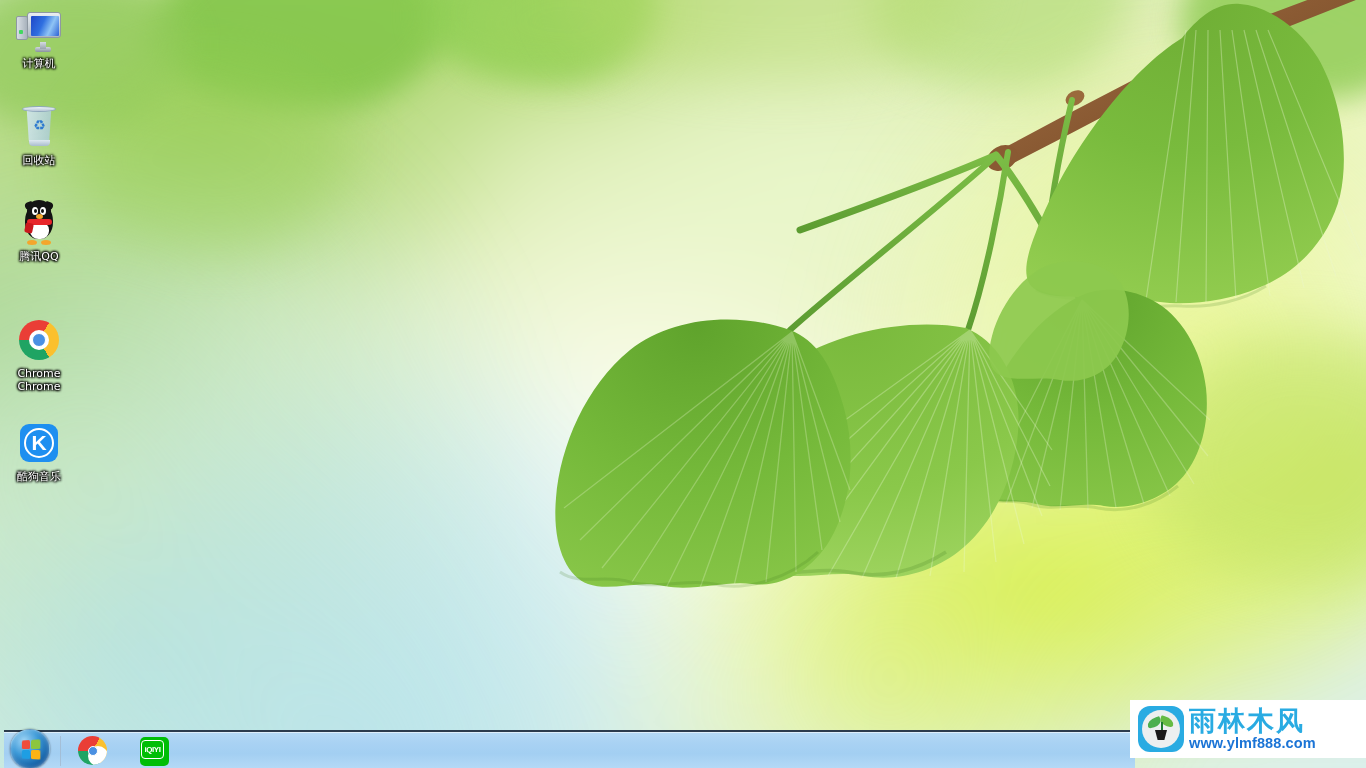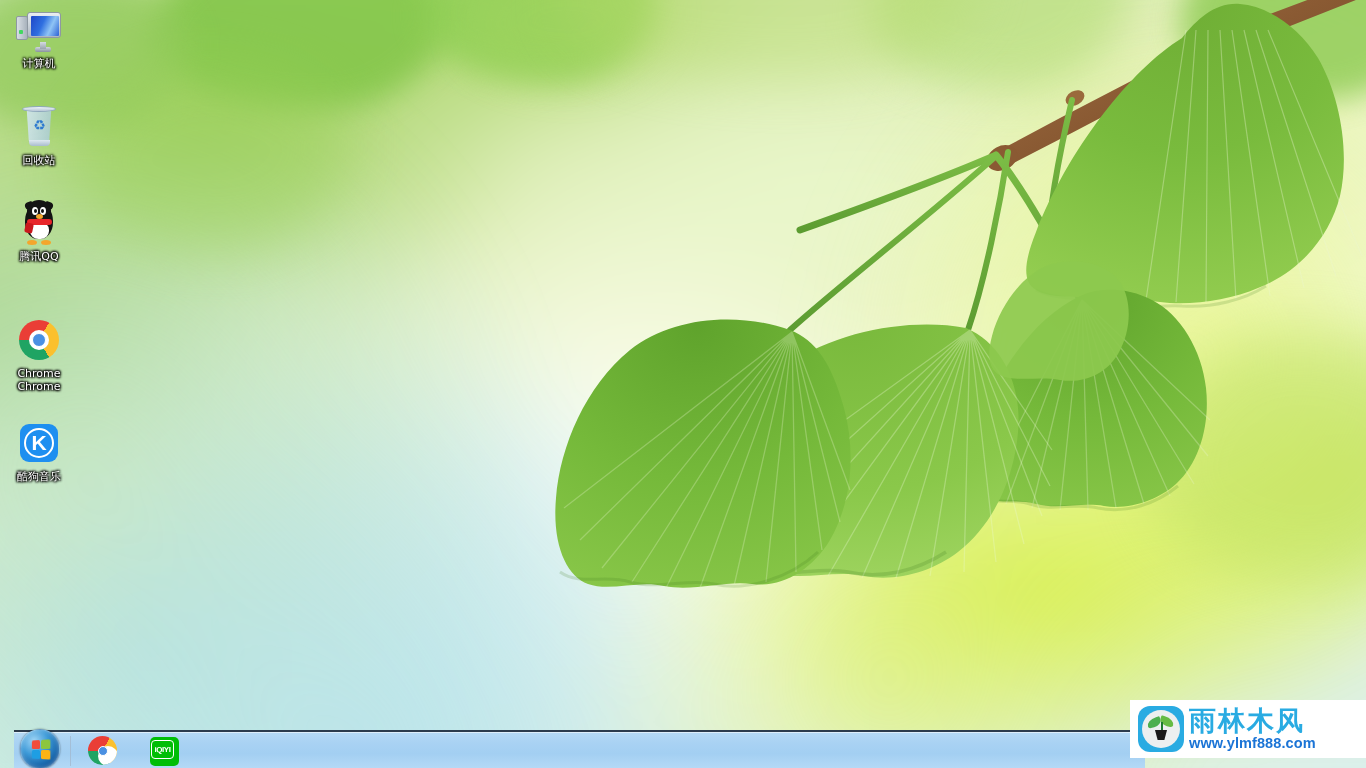--- a/index.html
+++ b/index.html
@@ -111,21 +111,21 @@
   .chrome::after{ content:""; position:absolute; left:10px; top:10px; width:20px; height:20px; background:#fff; border-radius:50%;}
   .chrome-ctr{ position:absolute; left:17px; top:17px; width:14px; height:14px; background:#4a90e2; border-radius:50%; z-index:3; border:1.5px solid #fff;}
 
   
   .kugou{ position:absolute; left:5px; top:5px; width:38px; height:38px; background:#1e8ff0; border-radius:9px;}
   .kugou-ring{ position:absolute; left:9px; top:9px; width:30px; height:30px; border:2.5px solid #fff; border-radius:50%;}
   .kugou-k{ position:absolute; left:0; top:9px; width:48px; text-align:center; color:#fff; font-size:21px; font-weight:bold; line-height:30px; font-family:"Liberation Sans",sans-serif;}
 
   
   .taskbar{
-    position:absolute; left:14px; bottom:0; width:1131px; height:38px;
+    position:absolute; left:4px; bottom:0; width:1131px; height:38px;
     background:linear-gradient(#b6d9f4 0%, #a9d2f3 30%, #a3cff2 60%, #b4d9f6 100%);
     border-top:2px solid #2c3b4c;
     box-shadow:inset 0 1px 0 rgba(255,255,255,.55);
   }
   .tb-start{
     position:absolute; left:6px; top:-3px; width:40px; height:40px; border-radius:50%;
     background:radial-gradient(circle at 34% 28%, #9fd4f5 0%, #3d9ad8 38%, #1560a6 72%, #0c3f78 100%);
     box-shadow:0 0 2px rgba(0,0,0,.55), inset 0 0 4px rgba(255,255,255,.35);
     border:1px solid rgba(255,255,255,.35);
   }

